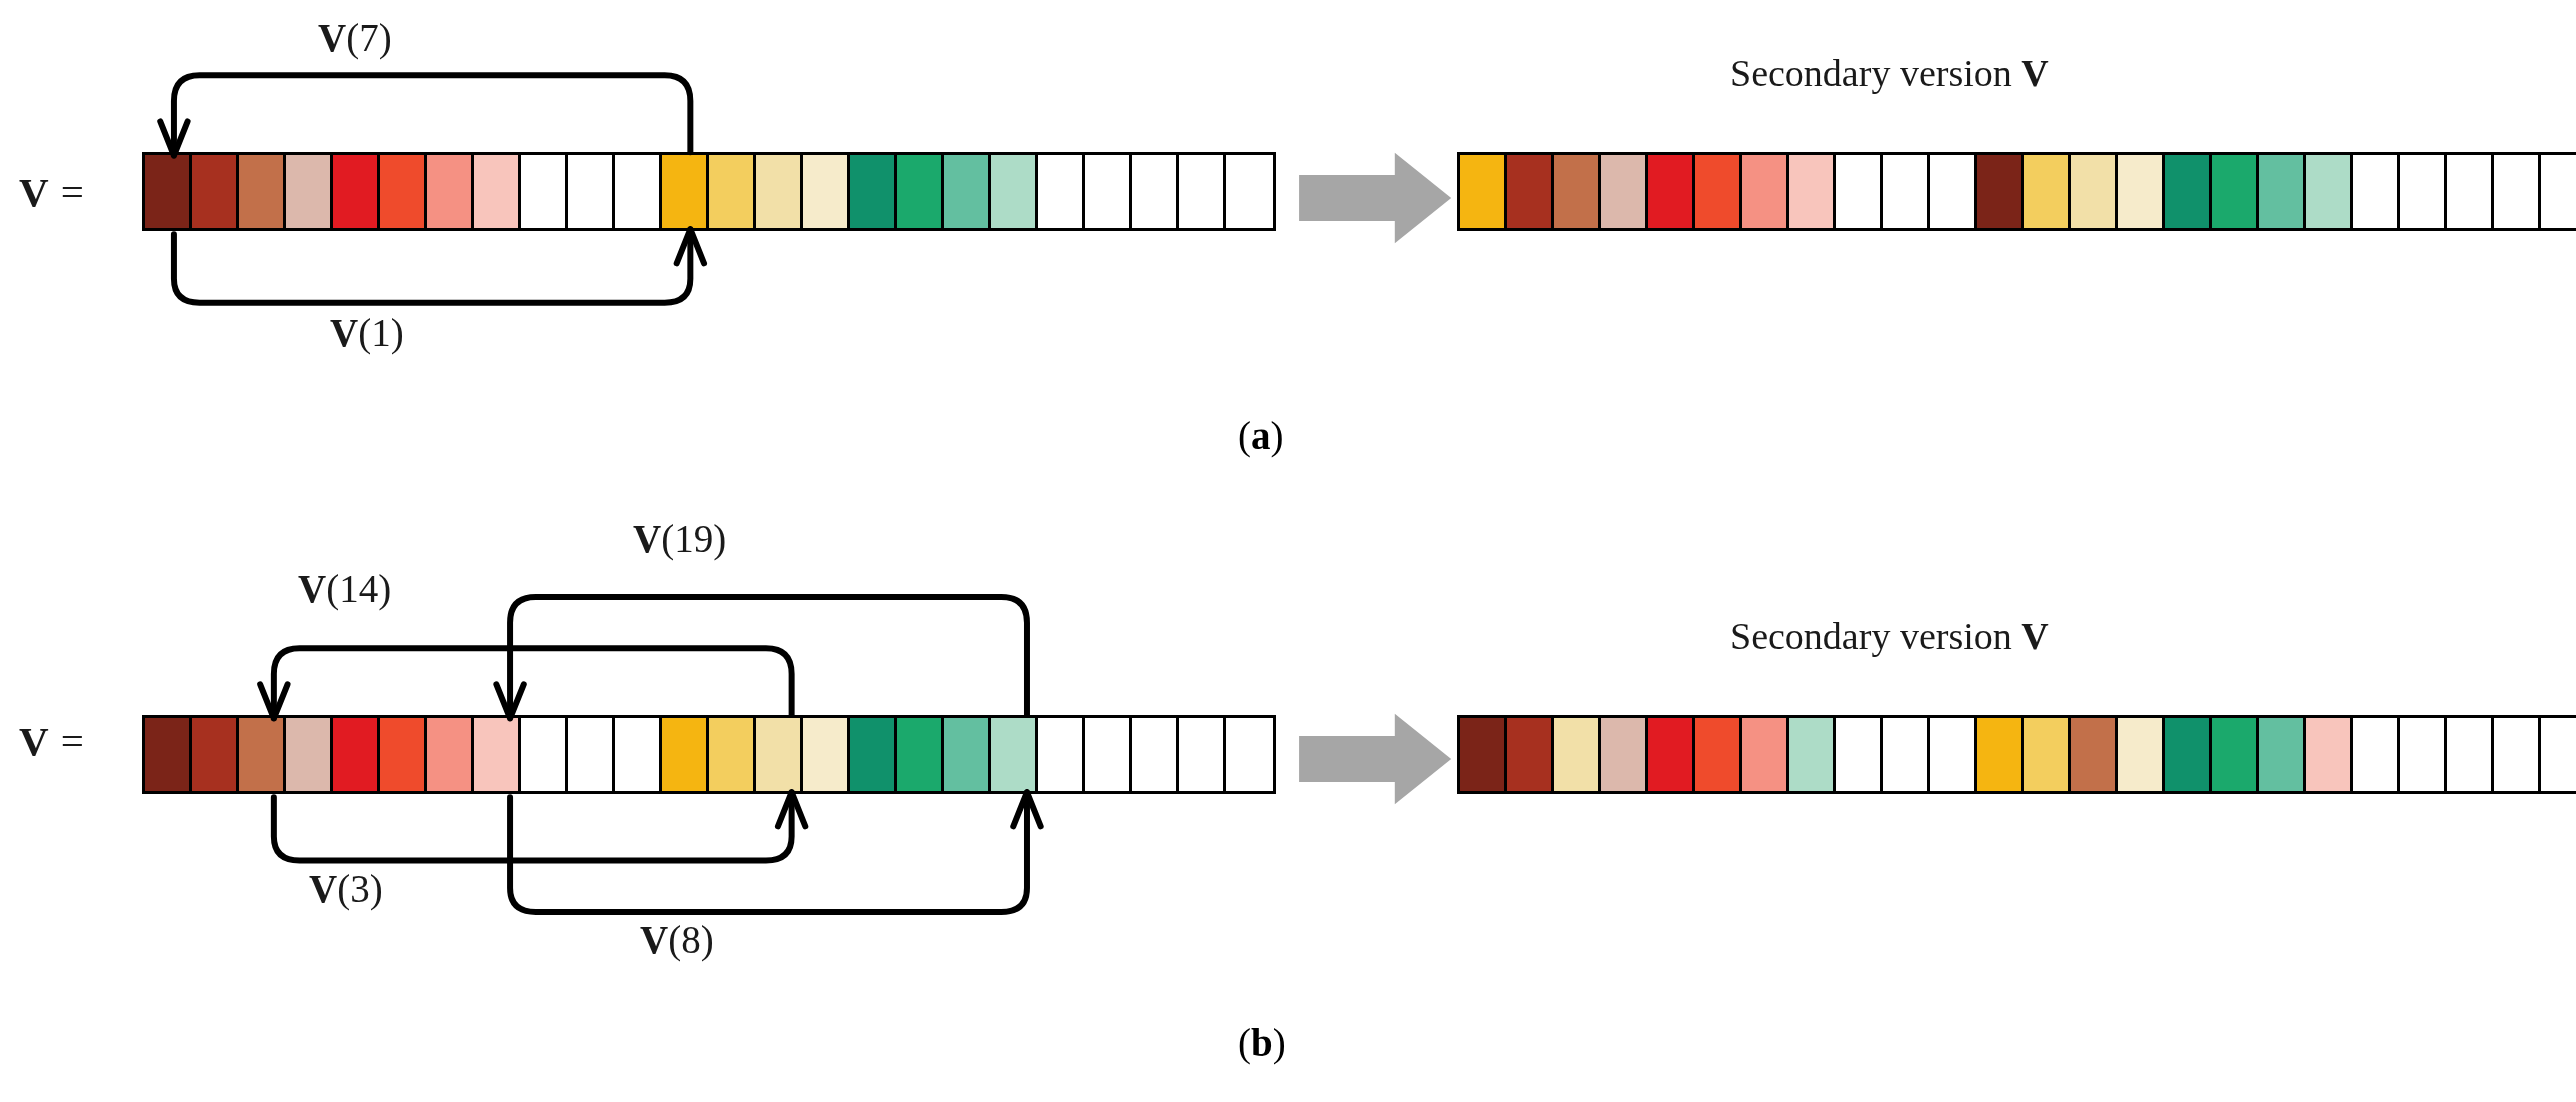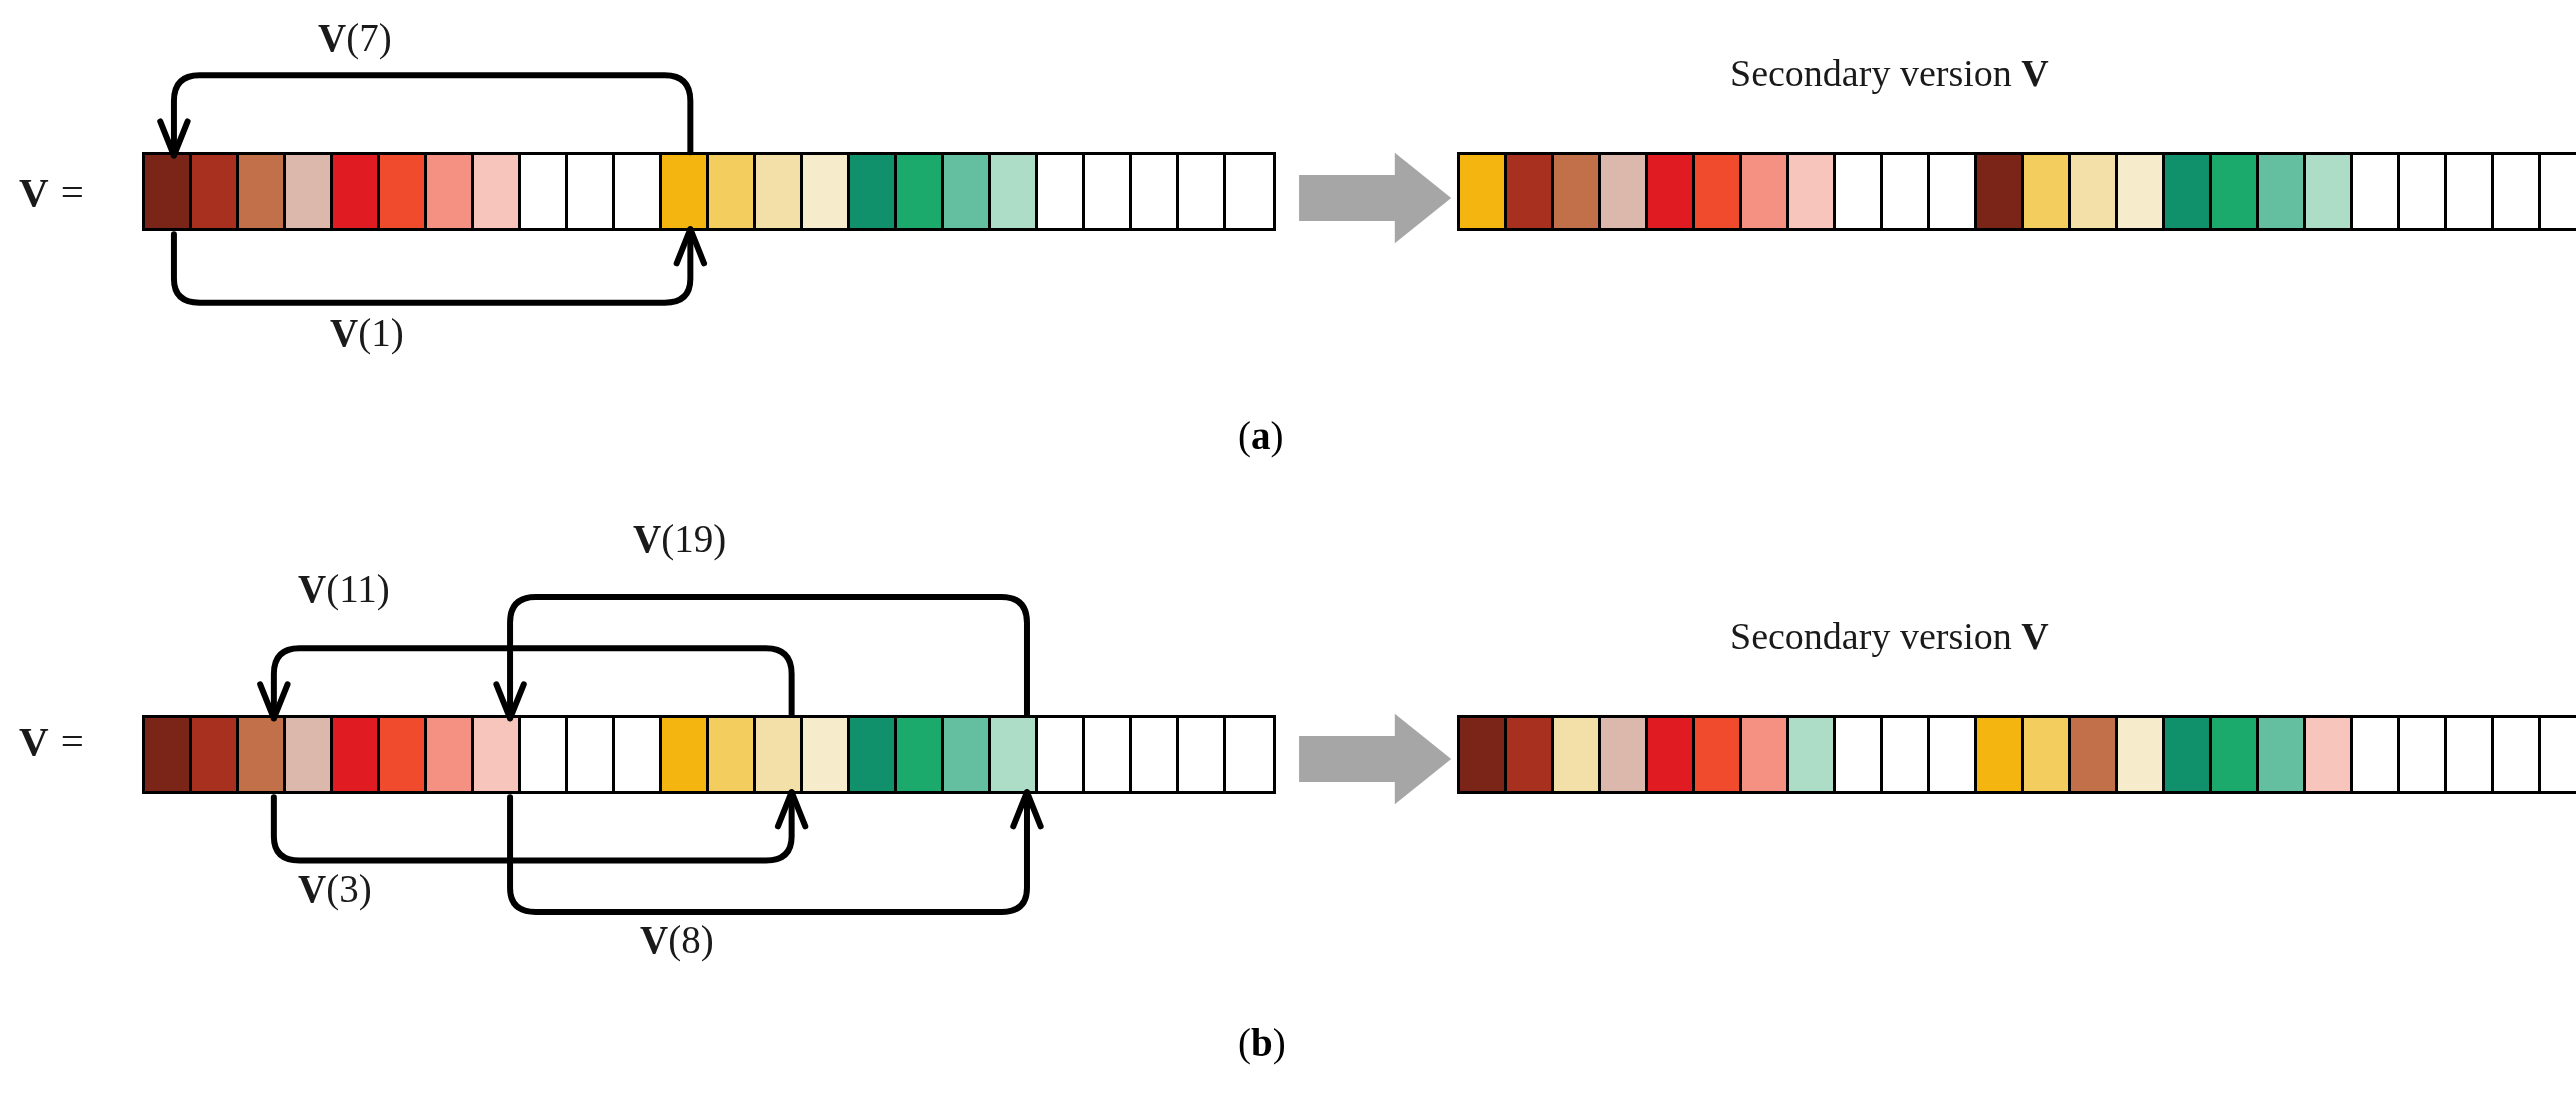--- a/index.html
+++ b/index.html
@@ -255,28 +255,28 @@
     <path d="M 596,240 L 580,200 M 596,240 L 612,200" fill="none" stroke="#000" stroke-width="7" stroke-linecap="round"></path>
 
     <path d="M 320,332 L 320,378 Q 320,406 350,406 L 895,406 Q 925,406 925,378 L 925,336" fill="none" stroke="#000" stroke-width="7" stroke-linecap="round"></path>
     <path d="M 925,326 L 909,366 M 925,326 L 941,366" fill="none" stroke="#000" stroke-width="7" stroke-linecap="round"></path>
 
     <path d="M 596,332 L 596,438 Q 596,466 626,466 L 1170,466 Q 1200,466 1200,438 L 1200,336" fill="none" stroke="#000" stroke-width="7" stroke-linecap="round"></path>
     <path d="M 1200,326 L 1184,366 M 1200,326 L 1216,366" fill="none" stroke="#000" stroke-width="7" stroke-linecap="round"></path>
   </svg>
 
   <div class="swap-label" style="left:298px;top:53px;">
-    <span class="vb">V</span><span>(11)</span>
+    <span class="vb">V</span><span>(14)</span>
   </div>
 
   <div class="swap-label" style="left:633px;top:3.4px;">
     <span class="vb">V</span><span>(19)</span>
   </div>
 
-  <div class="swap-label" style="left:298px;top:353px;">
+  <div class="swap-label" style="left:309px;top:353px;">
     <span class="vb">V</span><span>(3)</span>
   </div>
 
   <div class="swap-label" style="left:640px;top:404px;">
     <span class="vb">V</span><span>(8)</span>
   </div>
 
   <div class="panel-caption" style="left:1238px;top:507px;">
     <span>(</span><b>b</b><span>)</span>
   </div>

